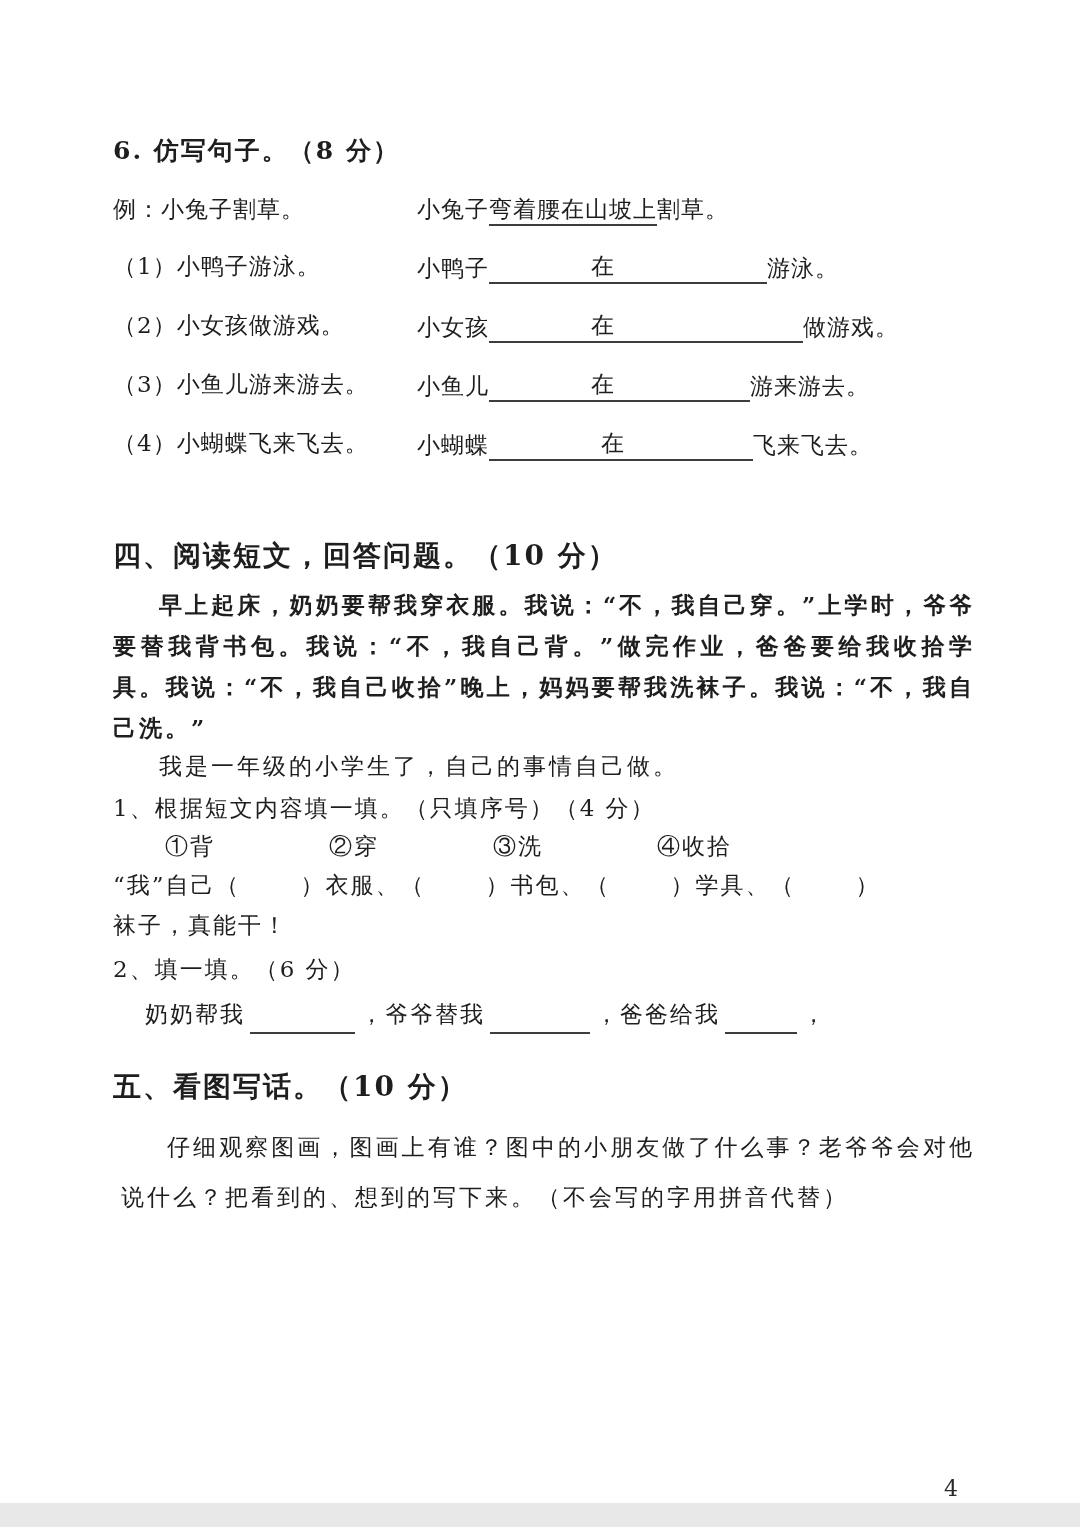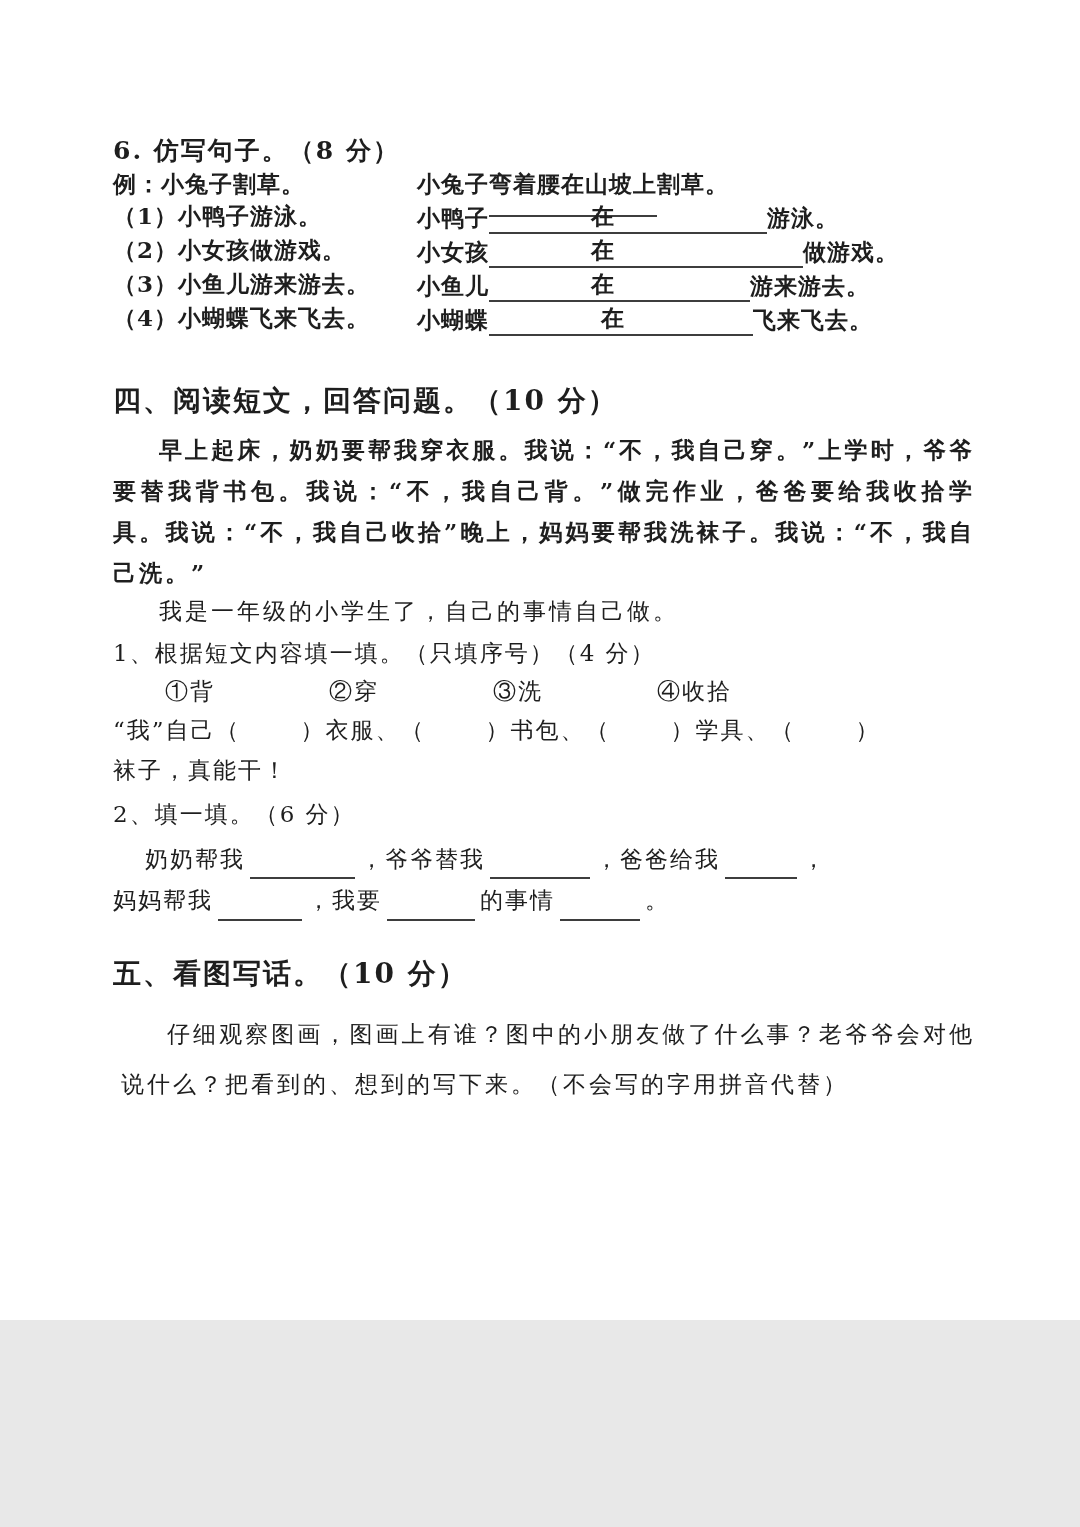--- a/index.html
+++ b/index.html
@@ -1,20 +1,20 @@
 <!DOCTYPE html>
 <html><head>
 <meta charset="utf-8">
 <style>
   * { margin: 0; padding: 0; box-sizing: border-box; }
   html, body { background: #e8e8e8; }
   .page {
     position: relative;
     width: 1080px;
-    height: 1320px;
+    height: 1503px;
     margin: 0 auto;
     background: #ffffff;
     font-family: "DejaVu Serif", "Liberation Serif", serif;
     color: #1e1e1e;
     overflow: hidden;
   }
   .content {
     position: absolute;
     left: 113px;
     top: 134px;
@@ -23,49 +23,49 @@
 
   
   .s6-heading {
     font-size: 25px;
     font-weight: bold;
     line-height: 34px;
     letter-spacing: 2px;
   }
   .row {
     display: flex;
+    margin-top: 25px;
     font-size: 23px;
     line-height: 32px;
     letter-spacing: 1px;
-    font-weight: bold;
   }
   .row-left { width: 304px; flex: 0 0 304px; }
   .row-right { flex: 1; white-space: nowrap; }
   .ex-underline {
     border-bottom: 2px solid #3d3d3d;
-    padding-bottom: 18px;
+    padding-bottom: 2px;
     text-align: right;
   }
   .uline {
     display: inline-flex;
     align-items: flex-end;
     border-bottom: 2px solid #3d3d3d;
     vertical-align: bottom;
     line-height: 32px;
   }
   .seg1 { display: inline-block; width: 102px; }
   .seg2 { display: inline-block; width: 152px; }
 
   
   .sec-heading {
     font-size: 28px;
     font-weight: bold;
     line-height: 38px;
     letter-spacing: 2px;
-    margin-top: 46px;
+    margin-top: 76px;
   }
   .passage-title {
     text-align: center;
     font-size: 25px;
     font-weight: bold;
     line-height: 34px;
     margin-top: 16px;
     letter-spacing: 2px;
   }
   .passage {
@@ -211,23 +211,20 @@
     </div>
     <div class="fill-line">
       <span>“我”自己（</span><span class="paren-gap"></span><span>）衣服、（</span><span class="paren-gap"></span><span>）书包、（</span><span class="paren-gap"></span><span>）学具、（</span><span class="paren-gap"></span><span>）</span>
     </div>
     <div class="fill-line">袜子，真能干！</div>
 
     <div class="q-label">2、填一填。（6 分）</div>
     <div class="fill-line q2-line1">
       <span>奶奶帮我</span><span class="blank bw1"></span><span>，爷爷替我</span><span class="blank bw2"></span><span>，爸爸给我</span><span class="blank bw3"></span><span>，</span>
     </div>
-    <div class="fill-line q2-line2">
-      <span>妈妈帮我</span><span class="blank bw4"></span><span>，我要</span><span class="blank bw5"></span><span>的事情</span><span class="blank bw6"></span><span>。</span>
-    </div>
 
     <div class="sec-heading" style="margin-top:34px">五、看图写话。（10 分）</div>
     <div class="s5-para">仔细观察图画，图画上有谁？图中的小朋友做了什么事？老爷爷会对他说什么？把看到的、想到的写下来。（不会写的字用拼音代替）</div>
 
   </div>
 
   <div class="page-number">4</div>
 </div>
 
 </body></html>

